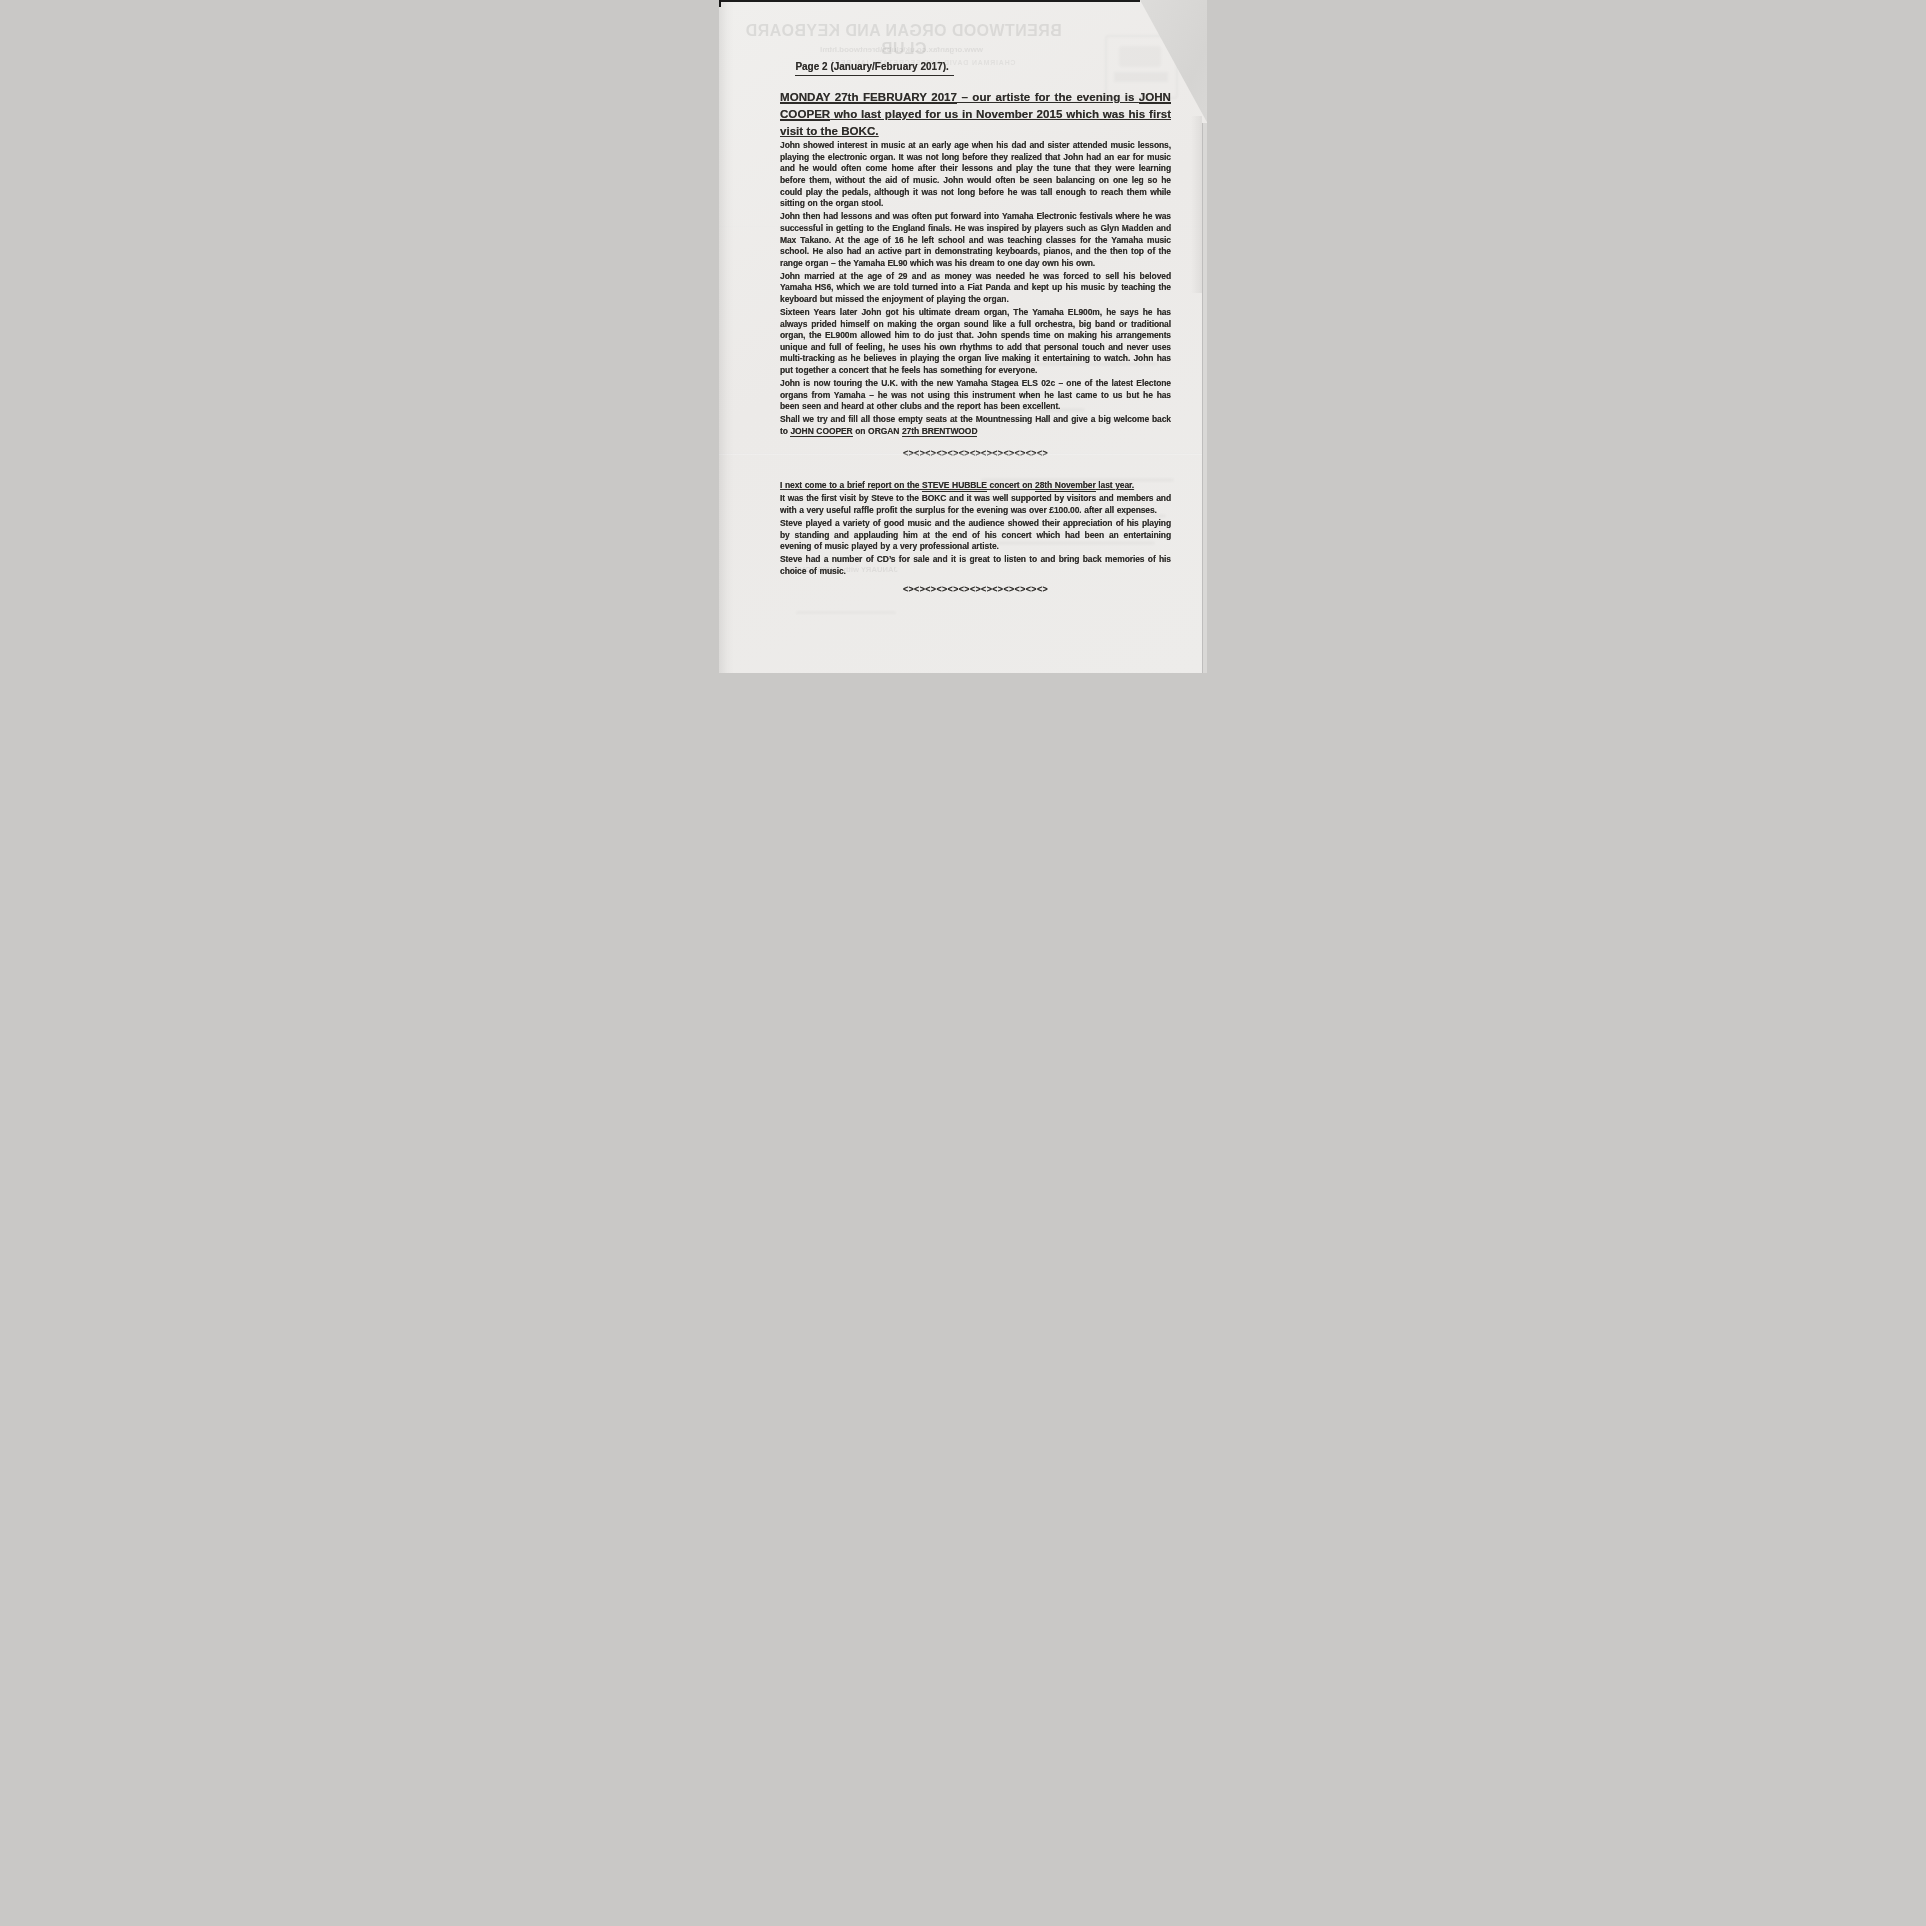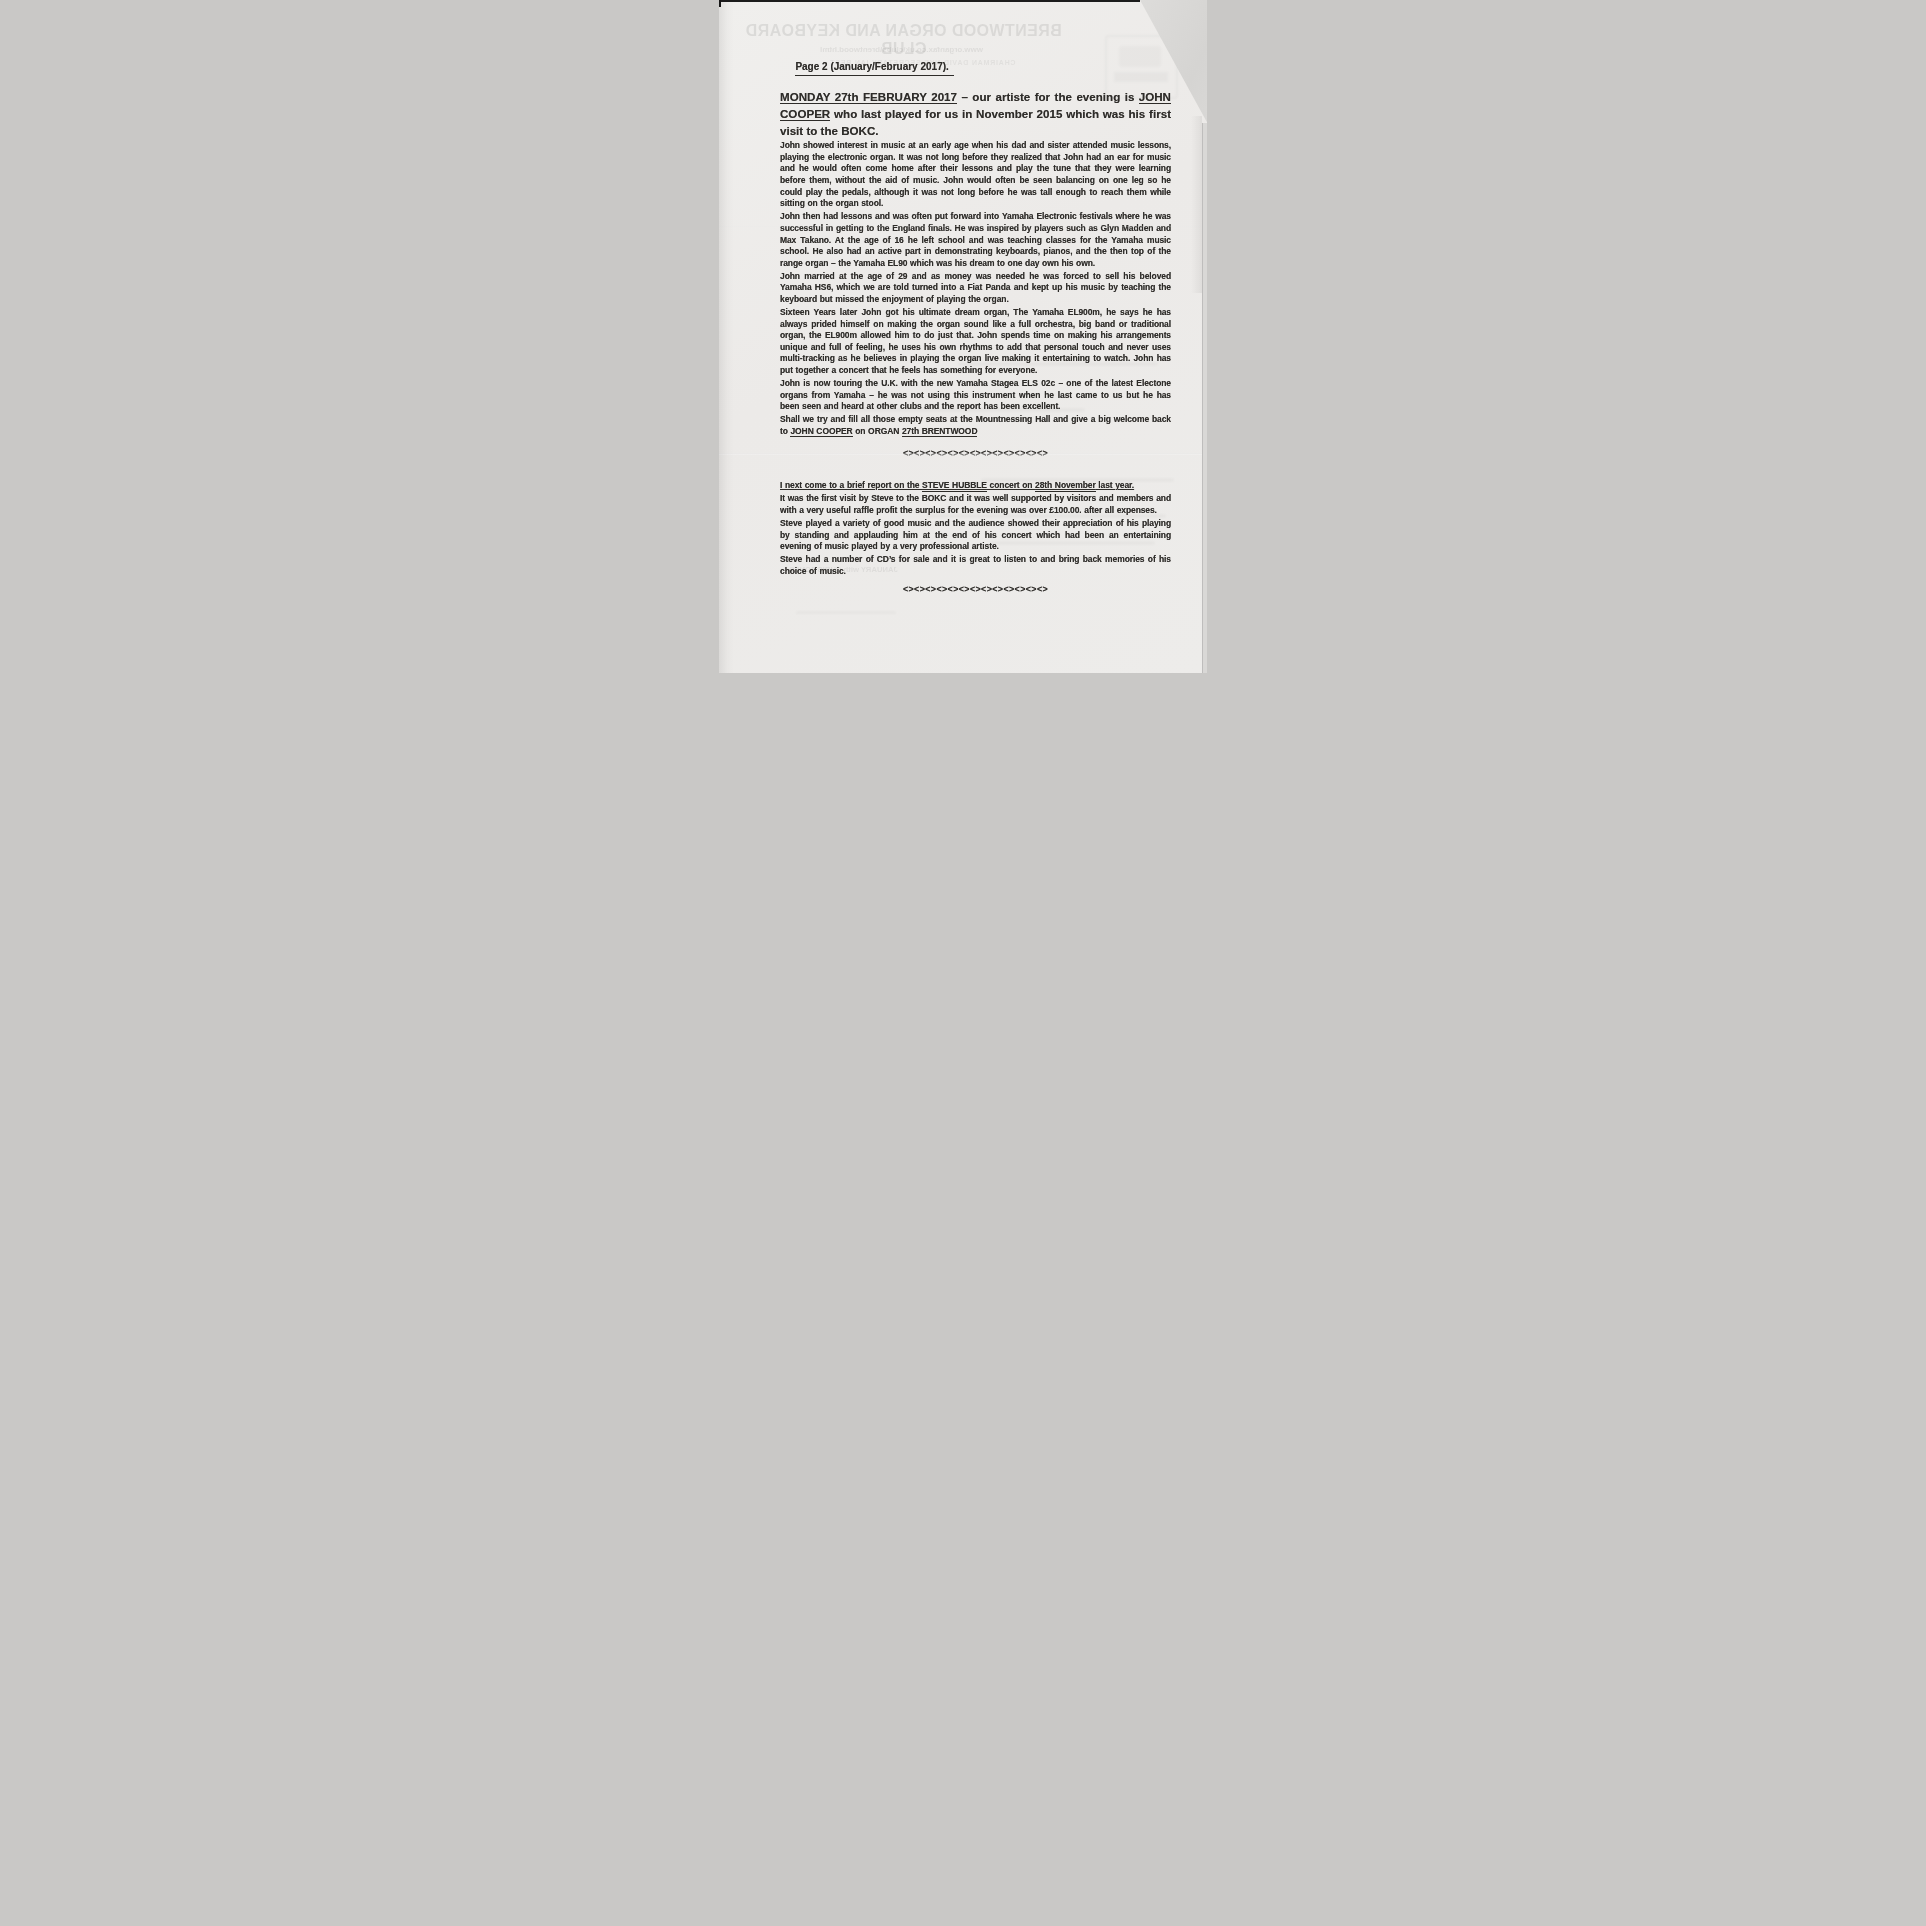--- a/index.html
+++ b/index.html
@@ -46,21 +46,21 @@
   .b3{left:262px;top:478px;width:193px;}
   .b4{left:208px;top:514px;width:239px;}
   .b5{left:270px;top:541px;width:166px;}
   .b6{left:77px;top:611px;width:100px;height:3.1px;}
   
   .content{position:absolute;left:61px;top:60px;width:391px;
     color:#2e2c29;font-weight:bold;
     text-shadow:0 0 0.3px rgba(46,44,41,.55);}
   .page-label{display:inline-block;font-size:10px;line-height:13px;
     border-bottom:1.5px solid #2e2c29;padding:0 5.4px 1.5px 0.8px;margin-left:14.6px;}
-  .heading{font-size:11.6px;line-height:17px;text-align:justify;margin-top:12.3px;}
+  .heading{font-size:11.6px;line-height:17px;text-align:justify;margin-top:12.3px;text-decoration:underline;}
   .ul-h{border-bottom:1.5px solid #2e2c29;padding-bottom:0.4px;}
   .ul{border-bottom:1.2px solid #2e2c29;padding-bottom:0.4px;}
   .body-p{font-size:8.5px;line-height:11.6px;text-align:justify;margin:1.5px 0 0 0;
     letter-spacing:-0.1px;word-spacing:0.4px;}
   .divider{font-size:8.9px;line-height:11.6px;text-align:center;letter-spacing:0.4px;margin-top:10px;}
   .divider.second{margin-top:6.2px;}
   .report-intro{margin-top:21px;text-decoration:underline;}
 </style>
 </head>
 <body>

